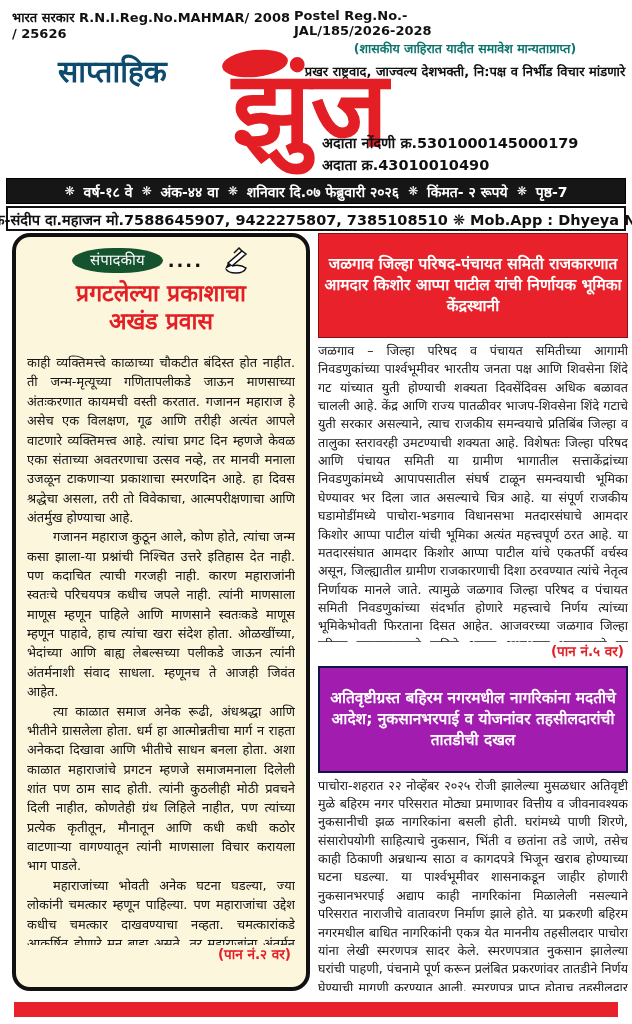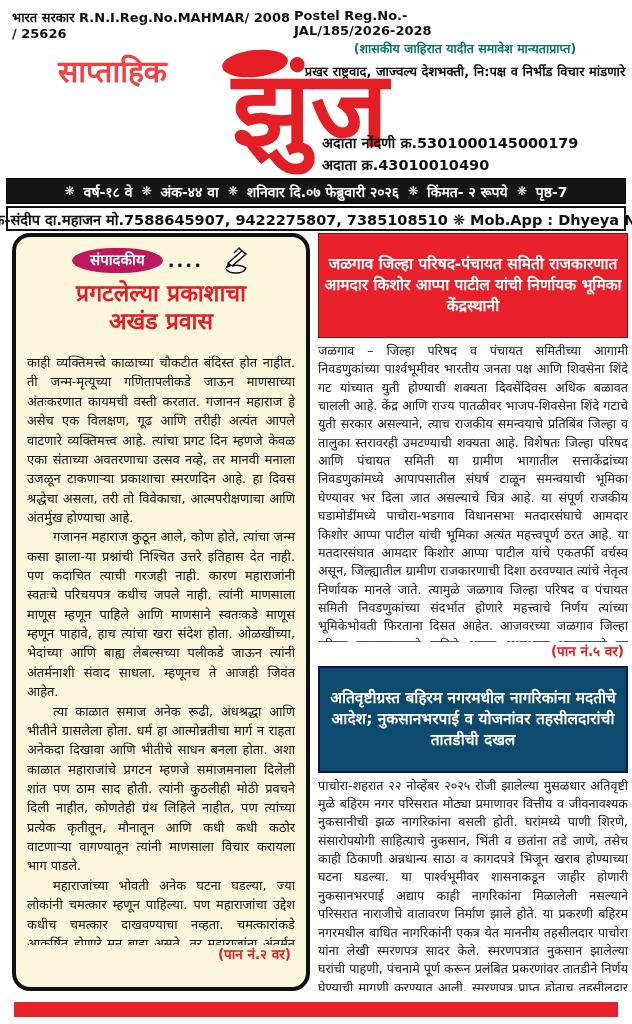--- a/index.html
+++ b/index.html
@@ -19,21 +19,21 @@
     padding:0 12px;
     font-size:13px; font-weight:bold; color:#111;
   }
   
   .approval-note {
     position:absolute; top:40px; left:300px; width:330px;
     text-align:center; color:#0f766e; font-weight:bold; font-size:12.5px;
   }
   .weekly-label {
     position:absolute; top:50px; left:58px;
-    font-size:30px; font-weight:bold; color:#ef4444;
+    font-size:30px; font-weight:bold; color:#0c4a6e;
   }
   .tagline {
     position:absolute; top:62px; left:300px; width:330px;
     text-align:center; font-weight:bold; font-size:13px; color:#111;
   }
   .logo {
     position:absolute; top:52px; left:120px; width:380px; height:126px;
     text-align:center; color:#e31e24;
     font-size:104px; font-weight:bold; line-height:1.1;
   }
@@ -66,21 +66,21 @@
   
   .editorial-box {
     position:absolute; top:233px; left:12px; width:298px; height:758px;
     background:#fcf6dc; border:4px solid #111; border-radius:18px;
     padding:8px 11px 6px 11px; overflow:hidden;
   }
   .badge-row {
     display:flex; align-items:center; justify-content:center; gap:5px;
   }
   .badge {
-    background:#be185d; color:#fff; font-weight:bold; font-size:15px;
+    background:#14532d; color:#fff; font-weight:normal; font-size:15px;
     border-radius:50%/55%; padding:5px 18px; line-height:1;
   }
   .badge-dots { font-weight:bold; font-size:18px; letter-spacing:2px; color:#111; }
   .hand-icon { width:42px; height:30px; }
   .editorial-title {
     margin-top:4px; text-align:center; color:#e31e24;
     font-weight:bold; font-size:23px; line-height:1.22;
   }
   .editorial-text {
     margin-top:18px; height:592px; overflow:hidden;
@@ -95,21 +95,21 @@
   
   .right-col {
     position:absolute; top:233px; left:318px; width:310px; height:758px;
     overflow:hidden;
   }
   .headline {
     width:100%; text-align:center; color:#fff; font-weight:bold;
     font-size:15.5px; line-height:1.35; padding:20px 5px;
   }
   .headline.red  { background:#e8212a; border:1px solid #8d0f14; }
-  .headline.blue { background:#0c4a6e; border:2px solid #14144d; margin-top:6px; }
+  .headline.blue { background:#a21caf; border:2px solid #14144d; margin-top:6px; }
   .article-body {
     margin-top:4px; overflow:hidden;
     font-size:12.6px; line-height:1.46; text-align:justify; color:#161616;
     font-weight:500;
   }
   .article-body.a1 { height:300px; }
   .article-body.a2 { height:290px; }
   
   .bottom-band {
     position:absolute; top:1002px; left:14px; width:604px; height:15px;

